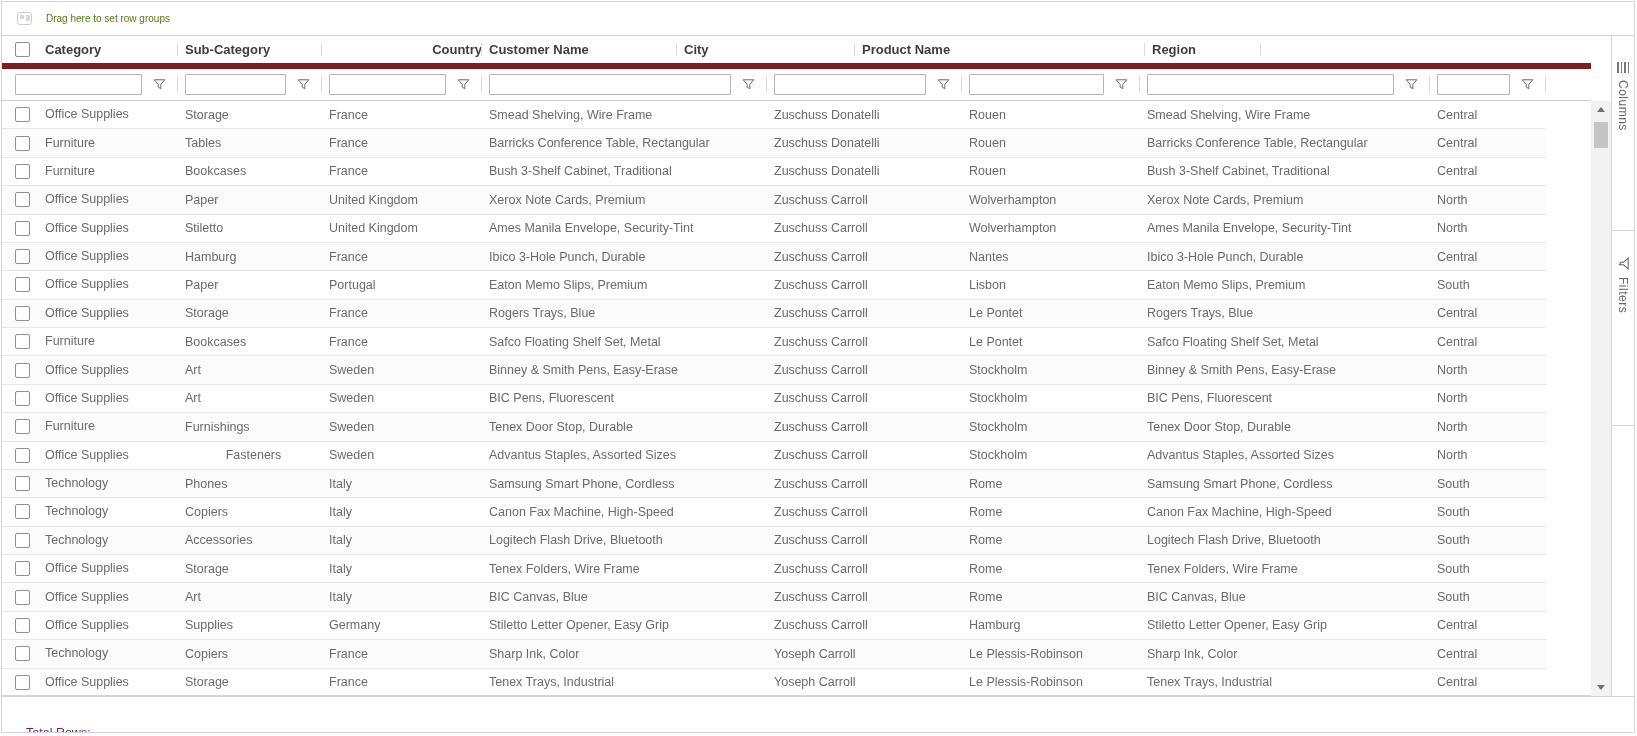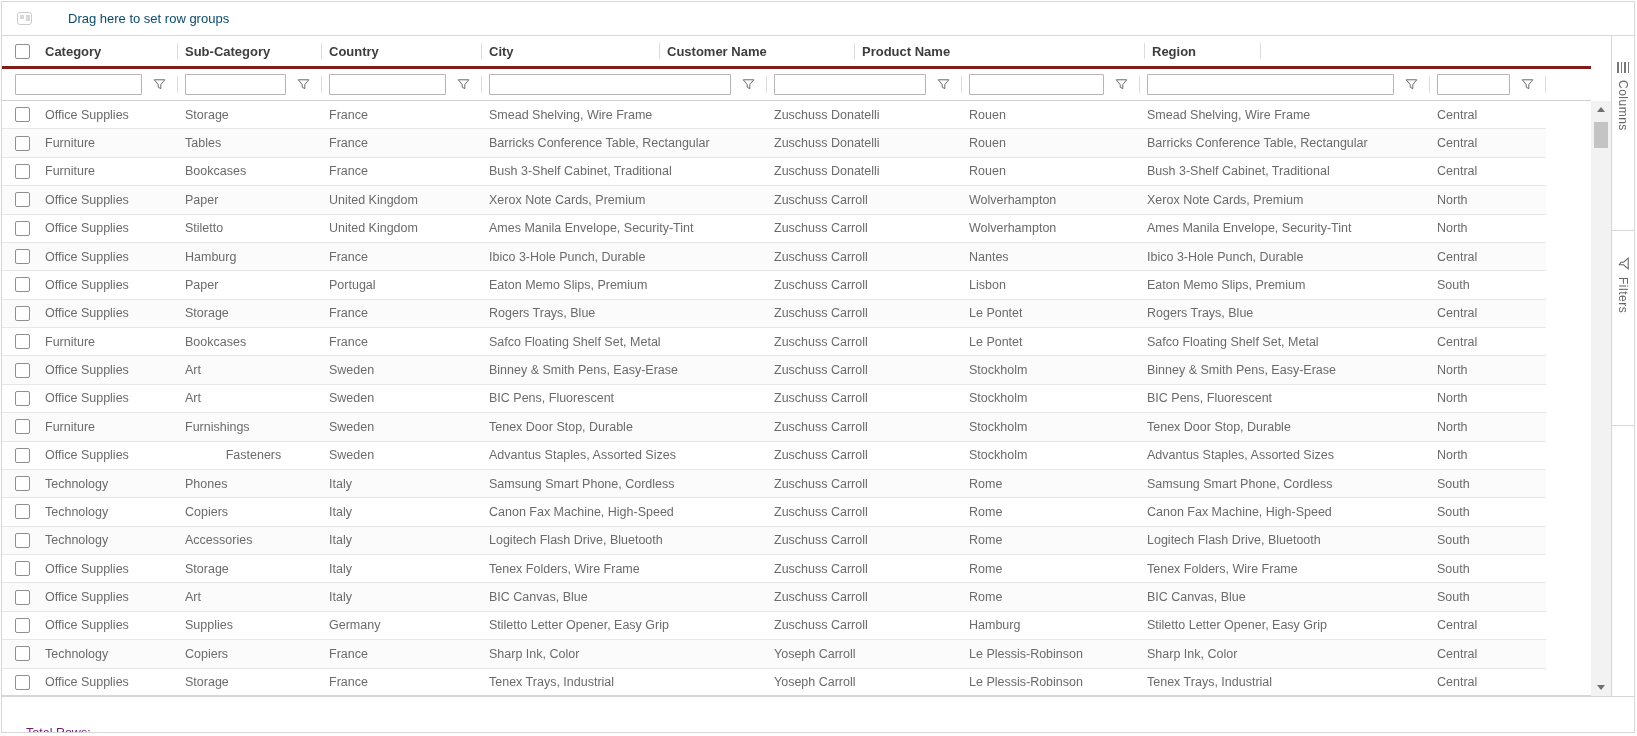--- a/index.html
+++ b/index.html
@@ -11,27 +11,27 @@
   }
   
   .topbar { height:34px; flex:0 0 34px; border-bottom:1px solid #d6d6d6;
     display:flex; align-items:center; padding-left:15px; }
   .rowgroup-icon { width:15px; height:13px; border:1.5px solid #cccccc; border-radius:3px;
     position:relative; flex:0 0 15px; }
   .rowgroup-icon::before { content:""; position:absolute; left:2px; top:2px; width:4px; height:4px;
     background:#d8d8d8; }
   .rowgroup-icon::after { content:""; position:absolute; right:1px; top:2px; width:4px; height:6px;
     background:#d8d8d8; }
-  .drag-hint { color:#0c4a6e; font-size:13px; margin-left:36px; }
+  .drag-hint { color:#4d7c0f; font-size:10px; margin-left:14px; }
 
   
   .main { flex:1 1 auto; display:flex; flex-direction:row; min-height:0; }
   .grid-area { flex:1 1 auto; display:flex; flex-direction:column; min-width:0; }
 
-  .header-row { height:33px; flex:0 0 33px; border-bottom:3px solid #7f1d1d;
+  .header-row { height:33px; flex:0 0 33px; border-bottom:6px solid #7f1d1d;
     display:flex; align-items:center; }
   .hcell { height:100%; display:flex; align-items:center; padding-left:7px;
     font-size:13px; font-weight:600; color:#3d3d3d; position:relative; flex:0 0 auto; }
   .hcell::after { content:""; position:absolute; right:0; top:7px; bottom:7px; width:1px; background:#dcdcdc; }
   .hcell.first { padding-left:13px; }
   .hcell.first .hlabel { margin-left:15px; }
 
   .filter-row { height:32px; flex:0 0 32px; border-bottom:1px solid #cfcfcf;
     display:flex; align-items:center; }
   .fcell { height:100%; display:flex; align-items:center; padding:0 12px 0 7px;
@@ -41,21 +41,21 @@
   .filter-input { flex:1 1 auto; min-width:0; height:21px; border:1px solid #b5b5b5;
     background:#fff; border-radius:1px; font-size:12px; color:#555; padding:0 4px; outline:none; }
   .funnel { flex:0 0 14px; margin-left:10px; height:14px; display:flex; align-items:center; justify-content:center; }
 
   .rows-viewport { flex:1 1 auto; overflow:hidden; border-bottom:1px solid #d6d6d6; background:#fff; }
   .row { width:1544px; height:28.38px; border-bottom:1px solid #e7e7e7;
     display:flex; align-items:center; background:#fff; }
   .row.stripe { background:#fbfbfb; }
   .cell { font-size:12.5px; color:#6b6b6b; padding-left:7px; white-space:nowrap;
     overflow:hidden; text-overflow:ellipsis; flex:0 0 auto; }
-  .cell.first { padding-left:13px; display:flex; align-items:center; }
+  .cell.first { padding-left:13px; display:flex; }
   .cell.first .ctext { margin-left:15px; }
   .cb { width:15px; height:15px; border:1px solid #8f8f8f; border-radius:2px; background:#fff;
     flex:0 0 15px; display:inline-block; }
 
   
   .vscroll-col { flex:0 0 20px; display:flex; flex-direction:column; }
   .vscroll-spacer { flex:0 0 65px; }
   .vscroll-track { flex:1 1 auto; background:#f2f2f2; display:flex; flex-direction:column; align-items:center; }
   .scroll-btn { flex:0 0 17px; width:100%; display:flex; align-items:center; justify-content:center; }
   .tri-up { width:0; height:0; border-left:4px solid transparent; border-right:4px solid transparent;
@@ -95,28 +95,28 @@
     <div class="main">
       <div class="grid-area">
         <div class="header-row" id="header-row">
             <div class="hcell first" style="width: 176px;">
               <span class="cb"></span>
               <span class="hlabel">Category</span>
             </div>
             <div class="hcell" style="width: 144px;">
               <span class="hlabel">Sub-Category</span>
             </div>
-            <div class="hcell" style="width: 160px;">
+            <div class="hcell" style="width: 160px; justify-content: flex-end;">
               <span class="hlabel">Country</span>
+            </div>
+            <div class="hcell" style="width: 195px;">
+              <span class="hlabel">Customer Name</span>
             </div>
             <div class="hcell" style="width: 178px;">
               <span class="hlabel">City</span>
-            </div>
-            <div class="hcell" style="width: 195px;">
-              <span class="hlabel">Customer Name</span>
             </div>
             <div class="hcell" style="width: 290px;">
               <span class="hlabel">Product Name</span>
             </div>
             <div class="hcell" style="width: 116px;">
               <span class="hlabel">Region</span>
             </div>
           </div>
         <div class="filter-row" id="filter-row">
             <div class="fcell first" style="width: 176px;">

